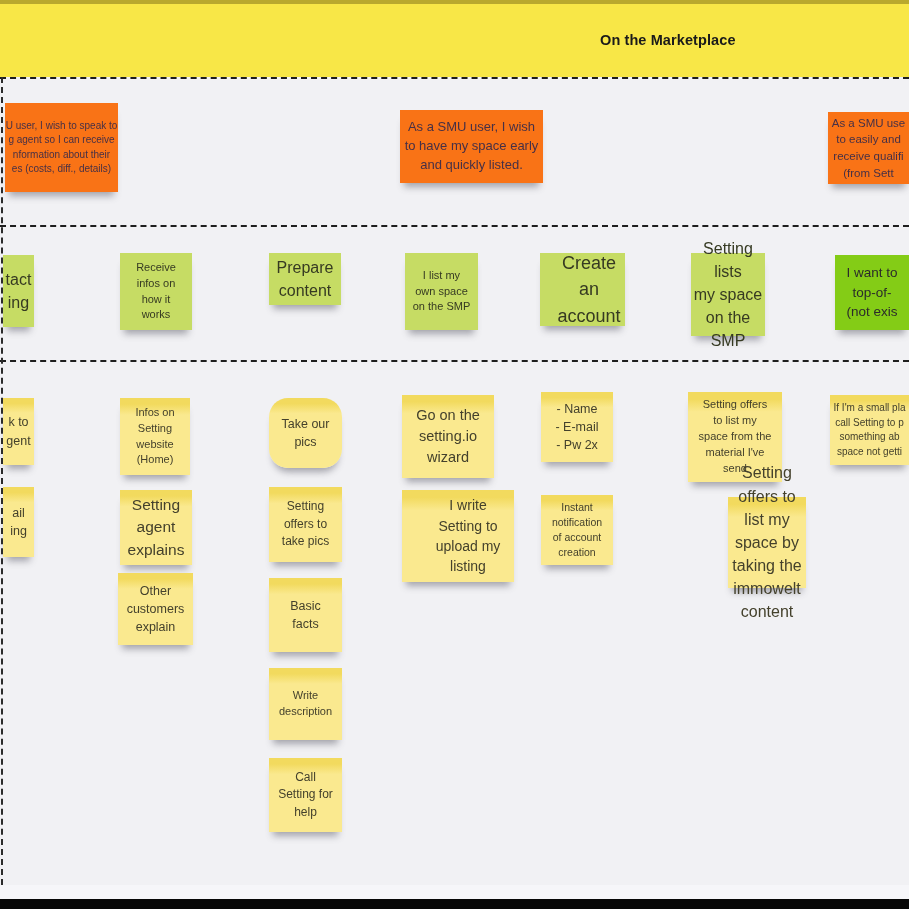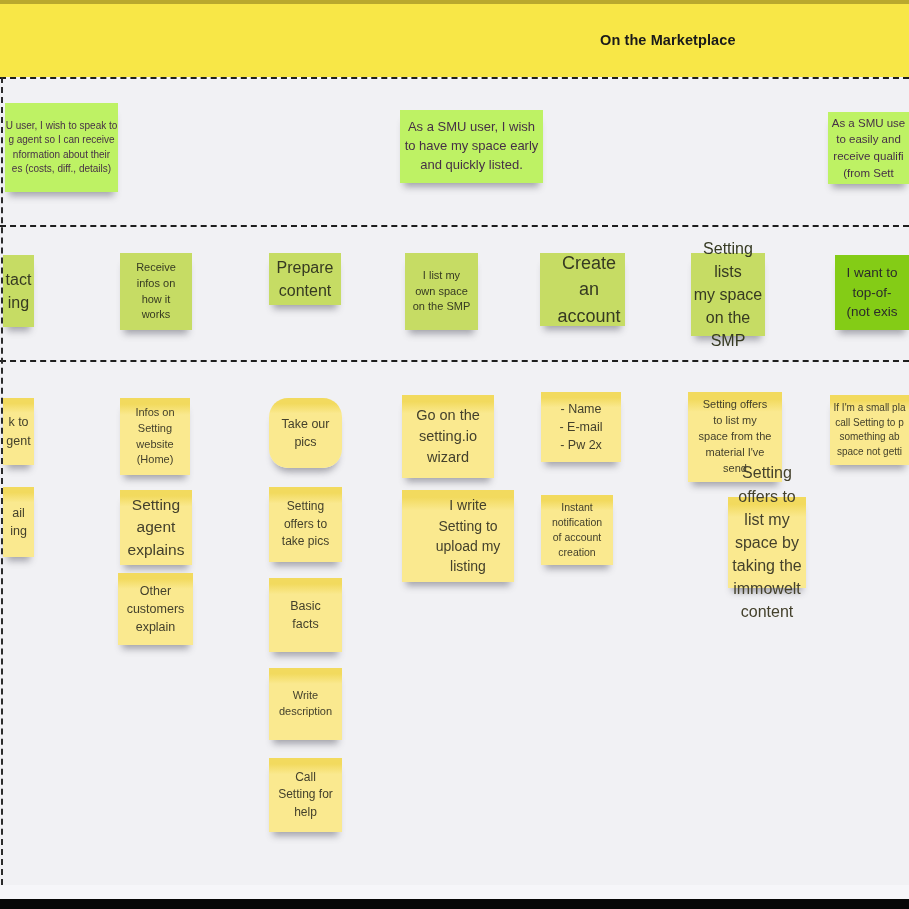--- a/index.html
+++ b/index.html
@@ -29,21 +29,21 @@
 
   
   .note{
     position:absolute;
     display:flex;align-items:center;justify-content:center;
     text-align:center;white-space:pre-line;
     line-height:1.45;
     box-shadow:0 8px 7px -4px rgba(70,70,85,.45);
     color:#3d3d3d;
   }
-  .note--pink{background:#bef264;color:#463046;}
+  .note--pink{background:#f97316;color:#463046;}
   .note--green{background:#C6DC64;color:#363a22;}
   .note--yellow{
     background:linear-gradient(180deg,#F2DA5E 0%,#F2DA5E 8%,#FAE98F 22%,#FAE98F 100%);
     color:#44412c;
   }
   .note--white{background:#84cc16;color:#2b2b2b;}
 
   
   .bottom-light{position:absolute;left:0;top:885px;width:909px;height:14px;background:#F6F6F9;}
   .bottom-bar{position:absolute;left:0;top:899px;width:909px;height:10px;background:#070707;}
@@ -118,21 +118,21 @@
       <div class="note note--yellow" style="left: 269px; top: 758px; width: 73px; height: 74px; font-size: 12px;">Call
 Setting for
 help</div>
       <div class="note note--yellow" style="left: 402px; top: 395px; width: 92px; height: 83px; font-size: 14.5px;">Go on the
 setting.io
 wizard</div>
       <div class="note note--yellow" style="left: 402px; top: 490px; width: 92px; height: 92px; font-size: 14px; padding-left: 20px;">I write
 Setting to
 upload my
 listing</div>
-      <div class="note note--yellow" style="left: 541px; top: 392px; width: 80px; height: 70px; font-size: 12.5px;">- Name
+      <div class="note note--yellow" style="left: 541px; top: 392px; width: 72px; height: 70px; font-size: 12.5px;">- Name
 - E-mail
 - Pw 2x</div>
       <div class="note note--yellow" style="left: 541px; top: 495px; width: 72px; height: 70px; font-size: 10.5px;">Instant
 notification
 of account
 creation</div>
       <div class="note note--yellow" style="left: 688px; top: 392px; width: 94px; height: 90px; font-size: 11px;">Setting offers
 to list my
 space from the
 material I've

